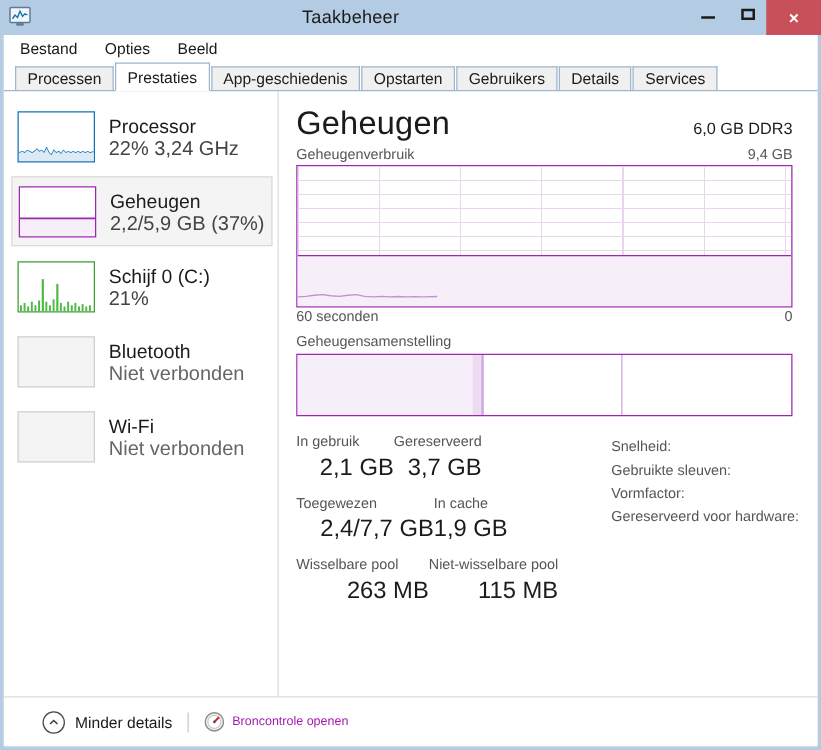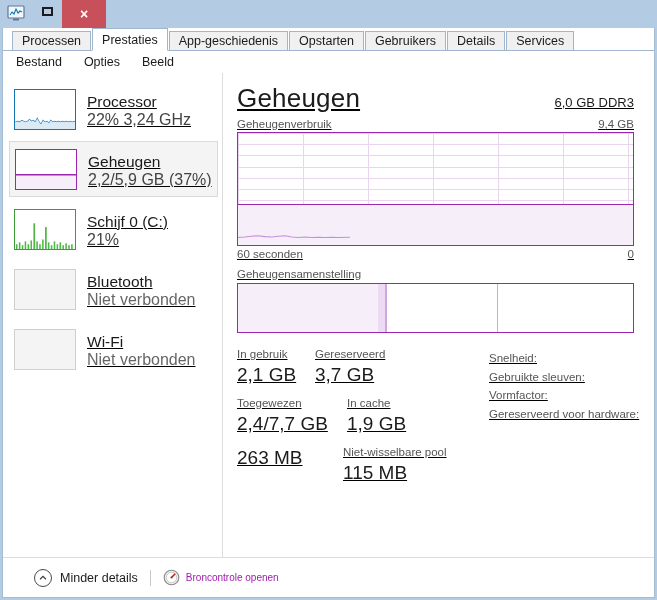--- a/index.html
+++ b/index.html
@@ -112,21 +112,20 @@
     z-index: 3;
     margin-bottom: -1px;
   }
 
   
   #body {
     flex: 1;
     display: flex;
     min-height: 0;
     background: #ffffff;
-    text-decoration: underline;
   }
 
   
   #sidebar {
     flex: 0 0 220px;
     width: 220px;
     border-right: 1px solid #dcdcdc;
     padding-top: 8px;
     overflow: hidden;
   }
@@ -257,20 +256,21 @@
   .stat-cell.c1 { flex: 0 0 78px; }
   .stat-cell.c2 { flex: 0 0 110px; }
   .stat-cell.w1 { flex: 0 0 106px; }
   .stat-label {
     font-size: 11.5px; color: #555555; line-height: 15px;
     white-space: nowrap;
   }
   .stat-value {
     font-size: 19px; color: #1b1b1b; line-height: 25px;
     white-space: nowrap;
+    text-align: right;
   }
   .info-line {
     font-size: 11.5px; color: #555555; line-height: 18.5px;
     white-space: nowrap;
     margin-left: 16px;
   }
 
   
   #footer {
     flex: 0 0 40px;
@@ -302,49 +302,50 @@
 <div id="window">
 
   <div id="titlebar">
     <span id="app-icon">
       <svg viewBox="0 0 18 18">
         <rect x="1" y="2" width="16" height="12" rx="1" fill="#f2f6fa" stroke="#5c7a96" stroke-width="1.2"></rect>
         <polyline points="3,11 5,8 7,10 9,5 11,9 13,7 15,8" fill="none" stroke="#1273b5" stroke-width="1.1"></polyline>
         <rect x="6" y="14.5" width="6" height="2" fill="#5c7a96"></rect>
       </svg>
     </span>
+    <span id="title-text">Taakbeheer</span>
     <div id="win-controls">
       <div class="wbtn" id="btn-min">
         <span class="glyph-min"></span>
       </div>
       <div class="wbtn" id="btn-max">
         <span class="glyph-max"></span>
       </div>
       <div id="btn-close">
         <span>×</span>
       </div>
     </div>
   </div>
 
   <div id="client">
+
+    <div id="menubar">
+      <span class="menu-item">Bestand</span>
+      <span class="menu-item">Opties</span>
+      <span class="menu-item">Beeld</span>
+    </div>
 
     <div id="tabstrip">
       <div class="tab">Processen</div>
       <div class="tab active">Prestaties</div>
       <div class="tab">App-geschiedenis</div>
       <div class="tab">Opstarten</div>
       <div class="tab">Gebruikers</div>
       <div class="tab">Details</div>
       <div class="tab">Services</div>
-    </div>
-
-    <div id="menubar">
-      <span class="menu-item">Bestand</span>
-      <span class="menu-item">Opties</span>
-      <span class="menu-item">Beeld</span>
     </div>
 
     <div id="body">
 
       <div id="sidebar">
 
         <div class="side-item">
           <div class="thumb" style="border:1.5px solid #1273b5;">
             <svg viewBox="0 0 62 41" preserveAspectRatio="none">
               <polyline points="0,34 3,33 5,34 7,32 9,33 11,34 13,33 15,31 17,33 19,32 21,34 23,30 25,34 27,36 29,32 31,34 33,33 35,35 37,32 39,34 41,33 43,34 45,33 47,34 49,33 51,34 53,33 55,34 57,33 59,34 62,33" fill="none" stroke="#1273b5" stroke-width="1.2"></polyline>
@@ -476,20 +477,21 @@
                 <div class="stat-value">2,4/7,7 GB</div>
               </div>
               <div class="stat-cell">
                 <div class="stat-label">In cache</div>
                 <div class="stat-value">1,9 GB</div>
               </div>
             </div>
 
             <div class="stat-row">
               <div class="stat-cell w1">
+                <div class="stat-label">Wisselbare pool</div>
                 <div class="stat-value">263 MB</div>
               </div>
               <div class="stat-cell">
                 <div class="stat-label">Niet-wisselbare pool</div>
                 <div class="stat-value">115 MB</div>
               </div>
             </div>
 
           </div>
 

